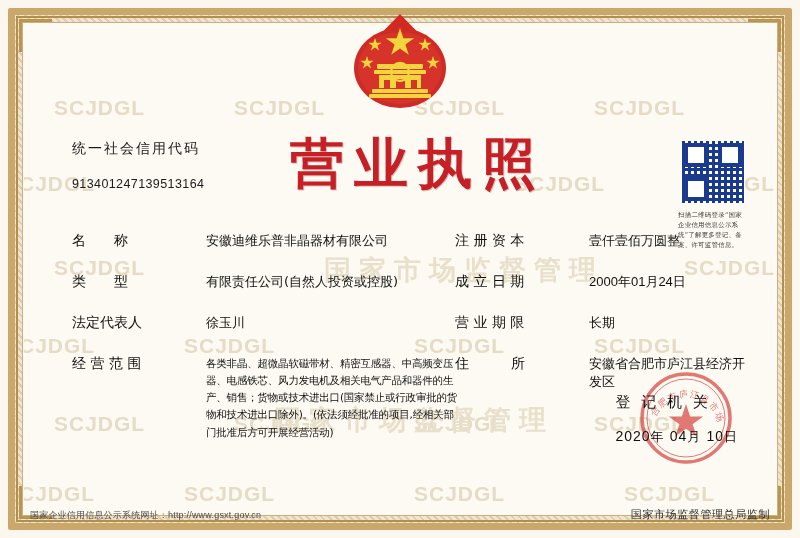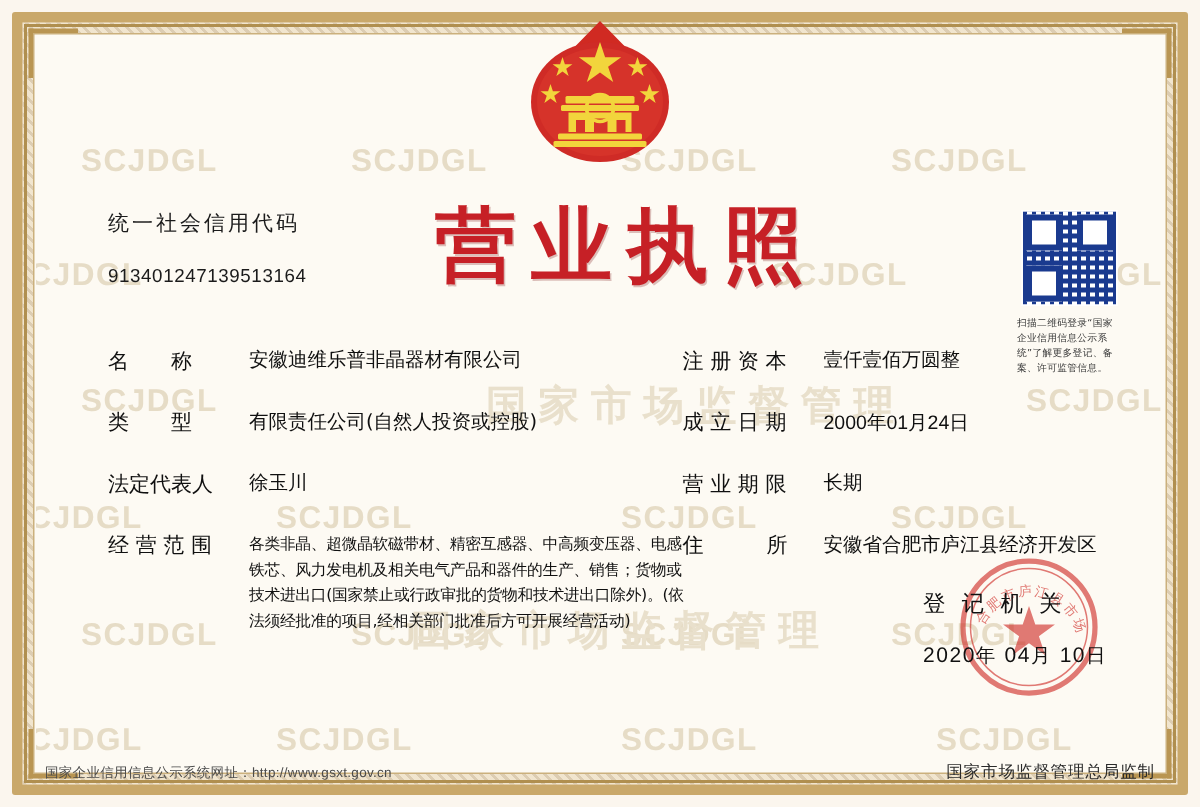--- a/index.html
+++ b/index.html
@@ -187,20 +187,21 @@
     left: 0; right: 0;
     top: 232px;
   }
   .col-left  { position: absolute; left: 72px;  width: 390px; }
   .col-right { position: absolute; left: 455px; width: 300px; }
 
   .row {
     display: flex;
     align-items: flex-start;
     margin-bottom: 22px;
+    gap: 40px;
   }
   .lbl {
     font-family: "DejaVu Sans", sans-serif;
     font-size: 14px;
     color: #101010;
     font-weight: 500;
     flex: 0 0 auto;
     letter-spacing: 0px;
   }
   .lbl.w4 { width: 86px; display: flex; justify-content: space-between; }

